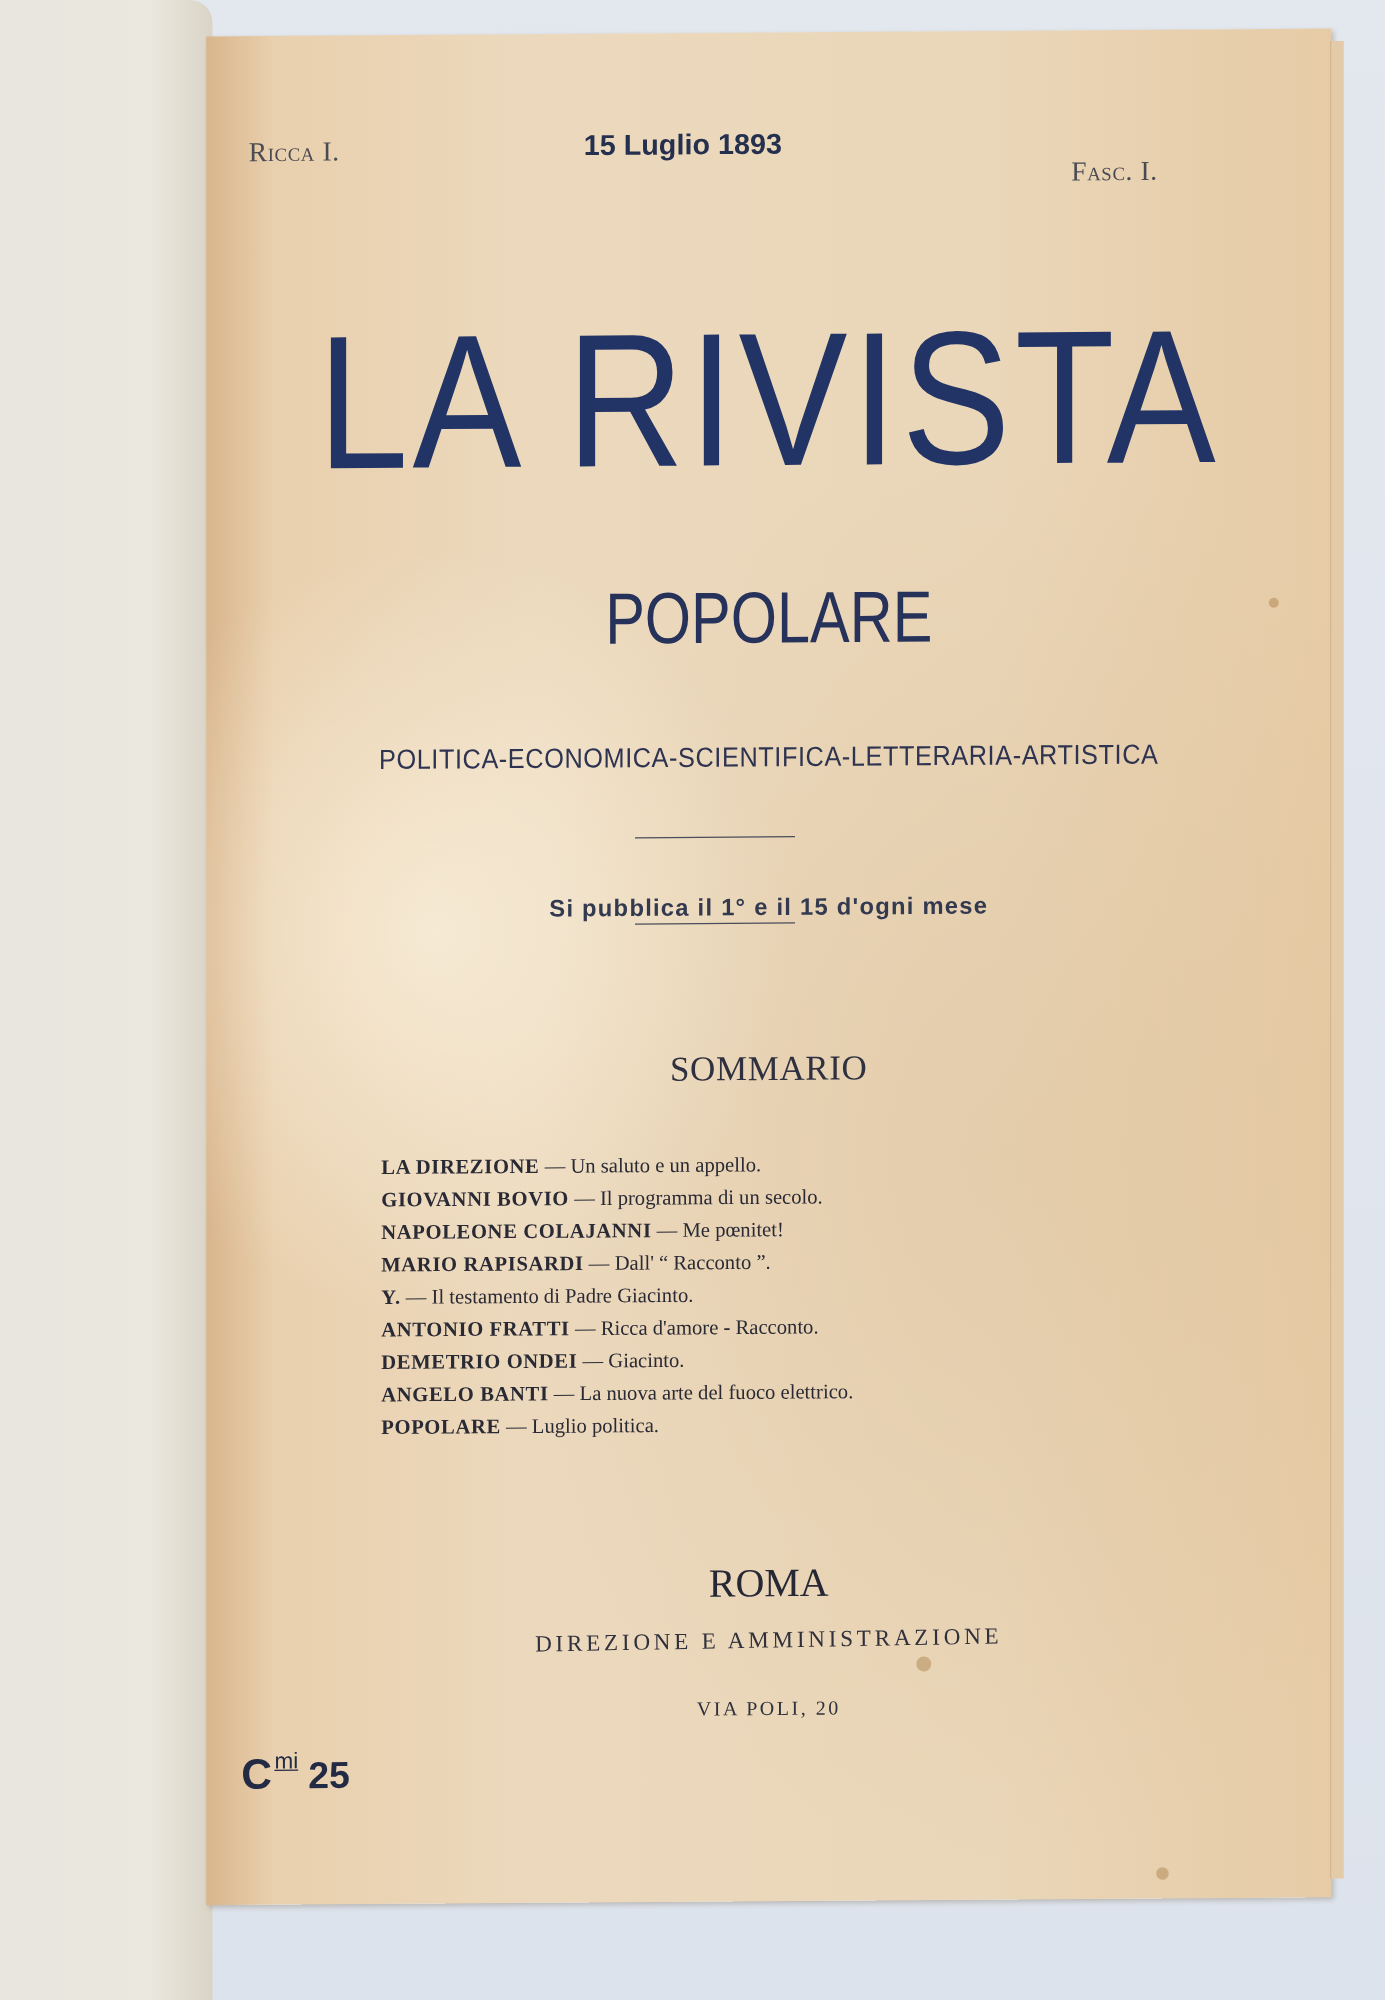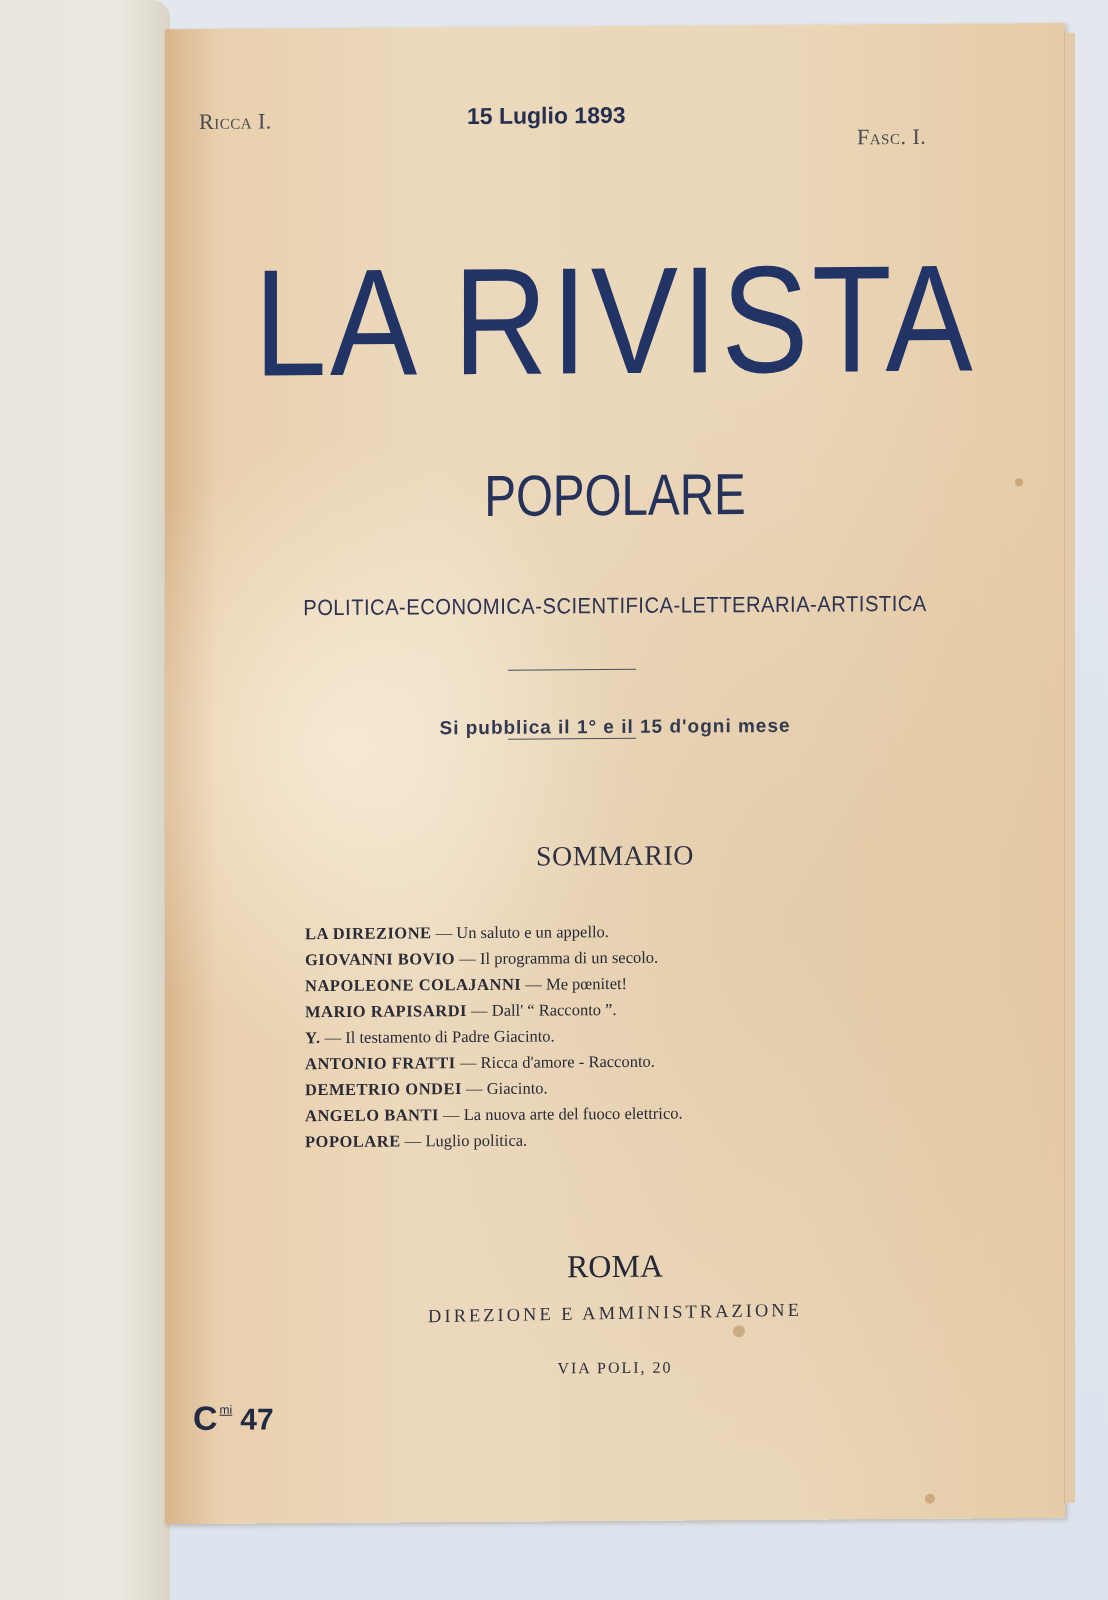--- a/index.html
+++ b/index.html
@@ -56,21 +56,21 @@
       font-size: 28px; color: #2f3040; letter-spacing: 0.5px;
     }
     .toc { left: 140px; top: 893px; width: 560px; }
     .toc-row { font-size: 16.5px; line-height: 26px; color: #2a2a35; white-space: nowrap; }
     .toc-author { font-weight: bold; letter-spacing: 0.5px; }
     .roma { left: 0; width: 100%; text-align: center; top: 1222px; font-size: 32px; color: #262836; }
     .direz { left: 0; width: 100%; text-align: center; top: 1277px; font-size: 18.5px; letter-spacing: 3px; color: #30313c; transform: rotate(-0.6deg); }
     .via { left: 0; width: 100%; text-align: center; top: 1333px; font-size: 16px; letter-spacing: 2px; color: #30313c; }
     .price { left: 28px; top: 1370px; font-family: "Liberation Sans", sans-serif; font-weight: bold; color: #222a44; }
     .price .c { font-size: 34px; }
-    .price .mi { font-size: 12px; font-weight: normal; vertical-align: 16px; text-decoration: underline; margin: 0 8px 0 2px; }
+    .price .mi { font-size: 18px; font-weight: normal; vertical-align: 16px; text-decoration: underline; margin: 0 8px 0 2px; }
     .price .n { font-size: 30px; }
     .stain { position: absolute; border-radius: 50%; background: rgba(150,100,40,0.35); }
   </style>
 </head>
 <body>
 
 <div class="left-page"></div>
 
 <div class="cover">
   <div class="cover-edge"></div>
@@ -99,19 +99,19 @@
     <div class="toc-row"><span class="toc-author">DEMETRIO ONDEI</span><span> — </span><span>Giacinto.</span></div>
     <div class="toc-row"><span class="toc-author">ANGELO BANTI</span><span> — </span><span>La nuova arte del fuoco elettrico.</span></div>
     <div class="toc-row"><span class="toc-author">POPOLARE</span><span> — </span><span>Luglio politica.</span></div>
   </div>
 
   <div class="abs roma">ROMA</div>
   <div class="abs direz">DIREZIONE E AMMINISTRAZIONE</div>
   <div class="abs via">VIA POLI, 20</div>
 
   <div class="abs price">
-    <span class="c">C</span><span class="mi">mi</span><span class="n">47</span>
+    <span class="c">C</span><span class="mi">mi</span><span class="n">25</span>
   </div>
 
   <div class="stain" style="left:568px; top:1300px; width:12px; height:12px;"></div>
   <div class="stain" style="left:850px; top:455px; width:8px; height:8px;"></div>
   <div class="stain" style="left:760px; top:1470px; width:10px; height:10px;"></div>
 </div>
 
 </body></html>

